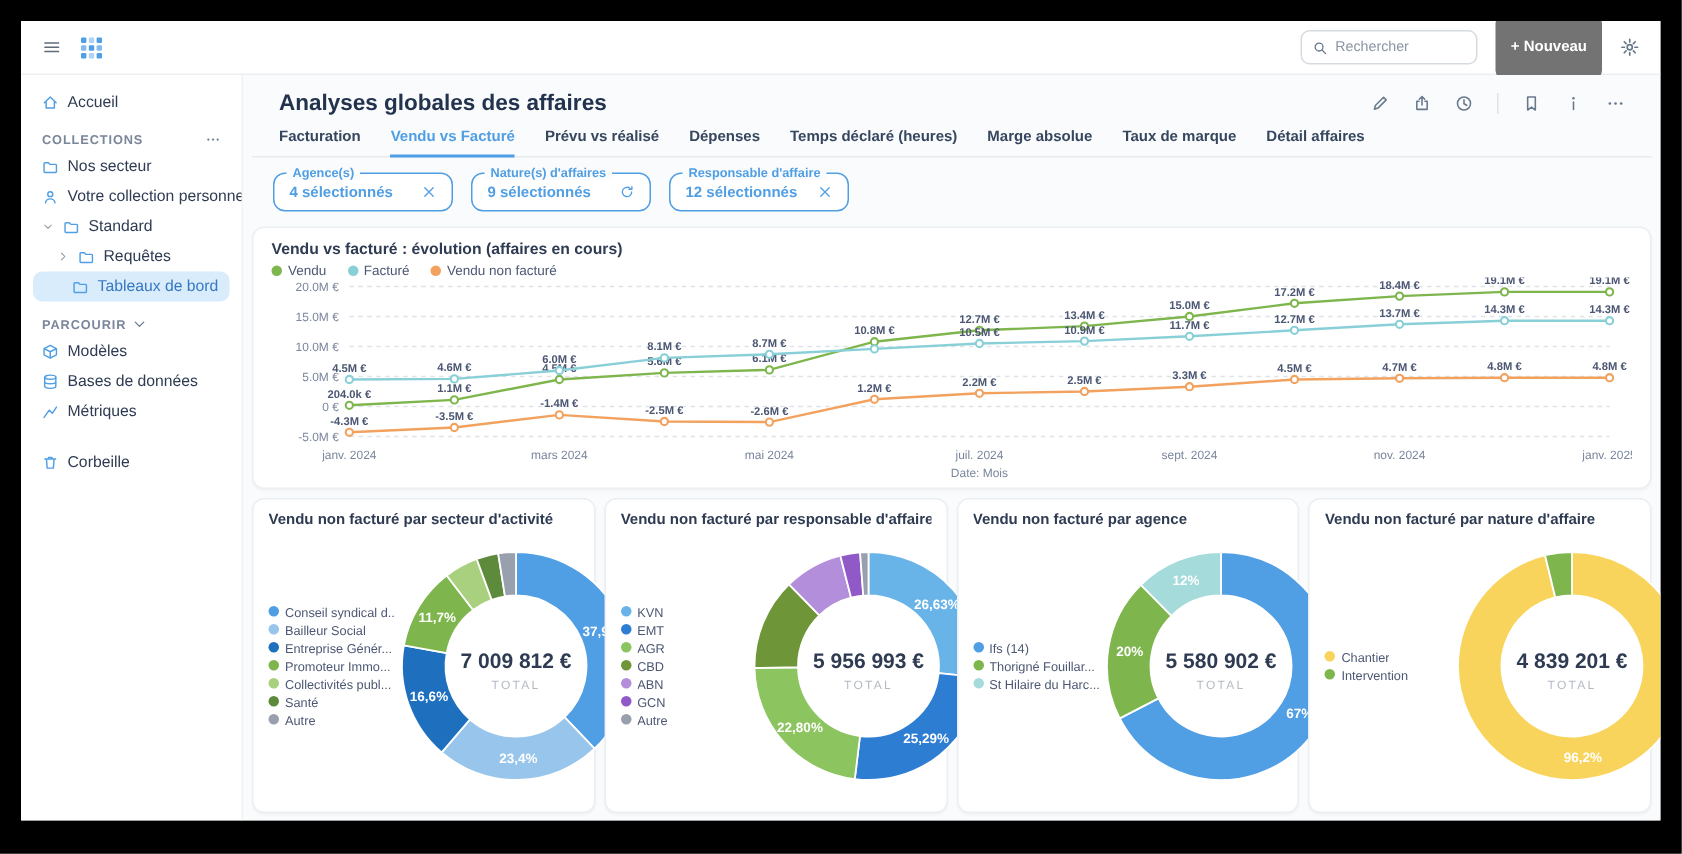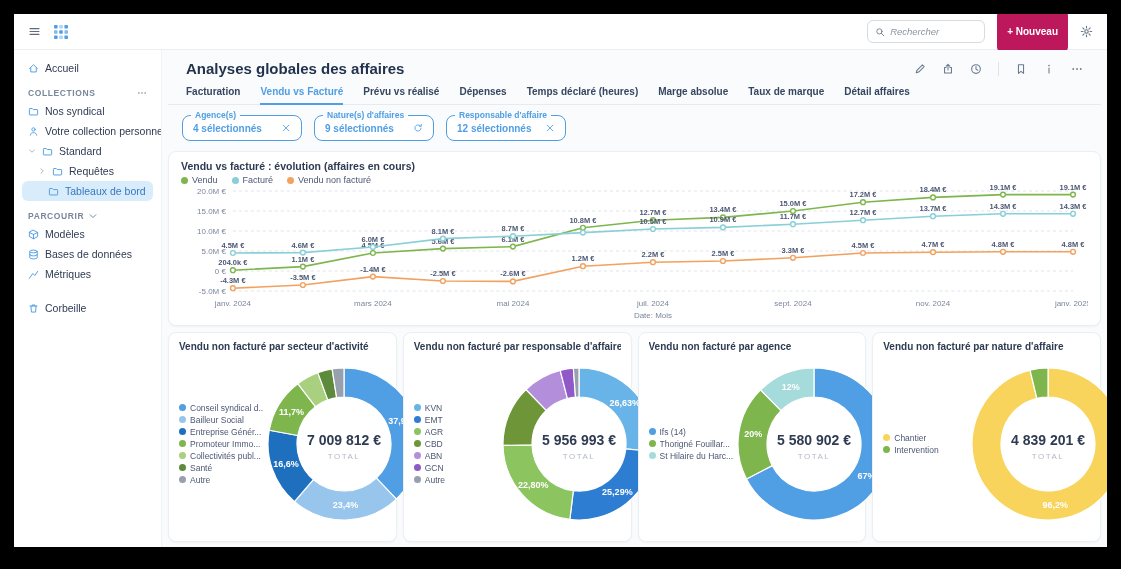--- a/index.html
+++ b/index.html
@@ -8,23 +8,23 @@
 
   
   .topbar { height:36px; display:flex; align-items:center; padding:0 14px; gap:12px; border-bottom:1px solid #eceff1; background:#fff; }
   .icon { display:inline-flex; align-items:center; justify-content:center; color:#69798c; }
   .icon svg { width:13px; height:13px; }
   .menu-btn { color:#5f6b7a; cursor:pointer; }
   .logo svg { width:16px; height:16px; }
   .topbar-spacer { flex:1; }
   .search-box { width:118px; height:23px; border:1px solid #d5dbe1; border-radius:6px; display:flex; align-items:center; padding:0 7px; gap:5px; background:#fff; }
   .search-box .icon svg { width:10px; height:10px; }
-  .search-box input { border:none; outline:none; width:100%; font-size:9.5px; color:#49566b; font-family:"Liberation Sans",sans-serif;font-style:italic; }
+  .search-box input { border:none; outline:none; width:100%; font-size:9.5px; color:#49566b; font-family:"Liberation Sans",sans-serif; }
   .search-box input::placeholder { color:#8a95a3; }
-  .new-btn { background:#be185d; color:#fff; font-size:10px; font-weight:700; border:none; border-radius:6px; padding:16px 10px; cursor:pointer; font-family:"Liberation Sans",sans-serif; }
+  .new-btn { background:#737373; color:#fff; font-size:10px; font-weight:700; border:none; border-radius:6px; padding:16px 10px; cursor:pointer; font-family:"Liberation Sans",sans-serif; }
   .gear .icon svg, .gear svg { width:13px; height:13px; }
 
   
   .body { display:flex; height:497px; }
   .sidebar { width:148px; flex:none; background:#fff; border-right:1px solid #f0f2f4; padding:8px 8px; font-size:10.5px; color:#2e3b52; overflow:hidden; }
   .side-item { display:flex; align-items:center; gap:6px; padding:4px 6px; border-radius:6px; cursor:pointer; white-space:nowrap; }
   .side-item .icon { color:#509ee3; }
   .side-item .icon svg { width:11px; height:11px; }
   .side-item .chev svg { width:8px; height:8px; }
   .side-item .chev { color:#8a95a3; }
@@ -133,21 +133,21 @@
               <circle cx="13" cy="8" r="1.2"></circle>
             </svg>
           </span>
         </div>
         <div class="side-item">
           <span class="icon">
             <svg viewBox="0 0 16 16">
               <path d="M2 4.4c0-.5.3-.8.8-.8h3.4l1.4 1.6h5.6c.5 0 .8.3.8.8v6.2c0 .5-.3.8-.8.8H2.8c-.5 0-.8-.3-.8-.8z" fill="none" stroke="currentColor" stroke-width="1.4" stroke-linecap="round" stroke-linejoin="round"></path>
             </svg>
           </span>
-          <span>Nos syndical</span>
+          <span>Nos secteur</span>
         </div>
         <div class="side-item">
           <span class="icon">
             <svg viewBox="0 0 16 16">
               <circle cx="8" cy="5" r="2.4" fill="none" stroke="currentColor" stroke-width="1.4" stroke-linecap="round" stroke-linejoin="round"></circle>
               <path d="M3.4 13.4c.4-2.5 2.2-3.8 4.6-3.8s4.2 1.3 4.6 3.8" fill="none" stroke="currentColor" stroke-width="1.4" stroke-linecap="round" stroke-linejoin="round"></path>
             </svg>
           </span>
           <span>Votre collection personnelle</span>
         </div>

